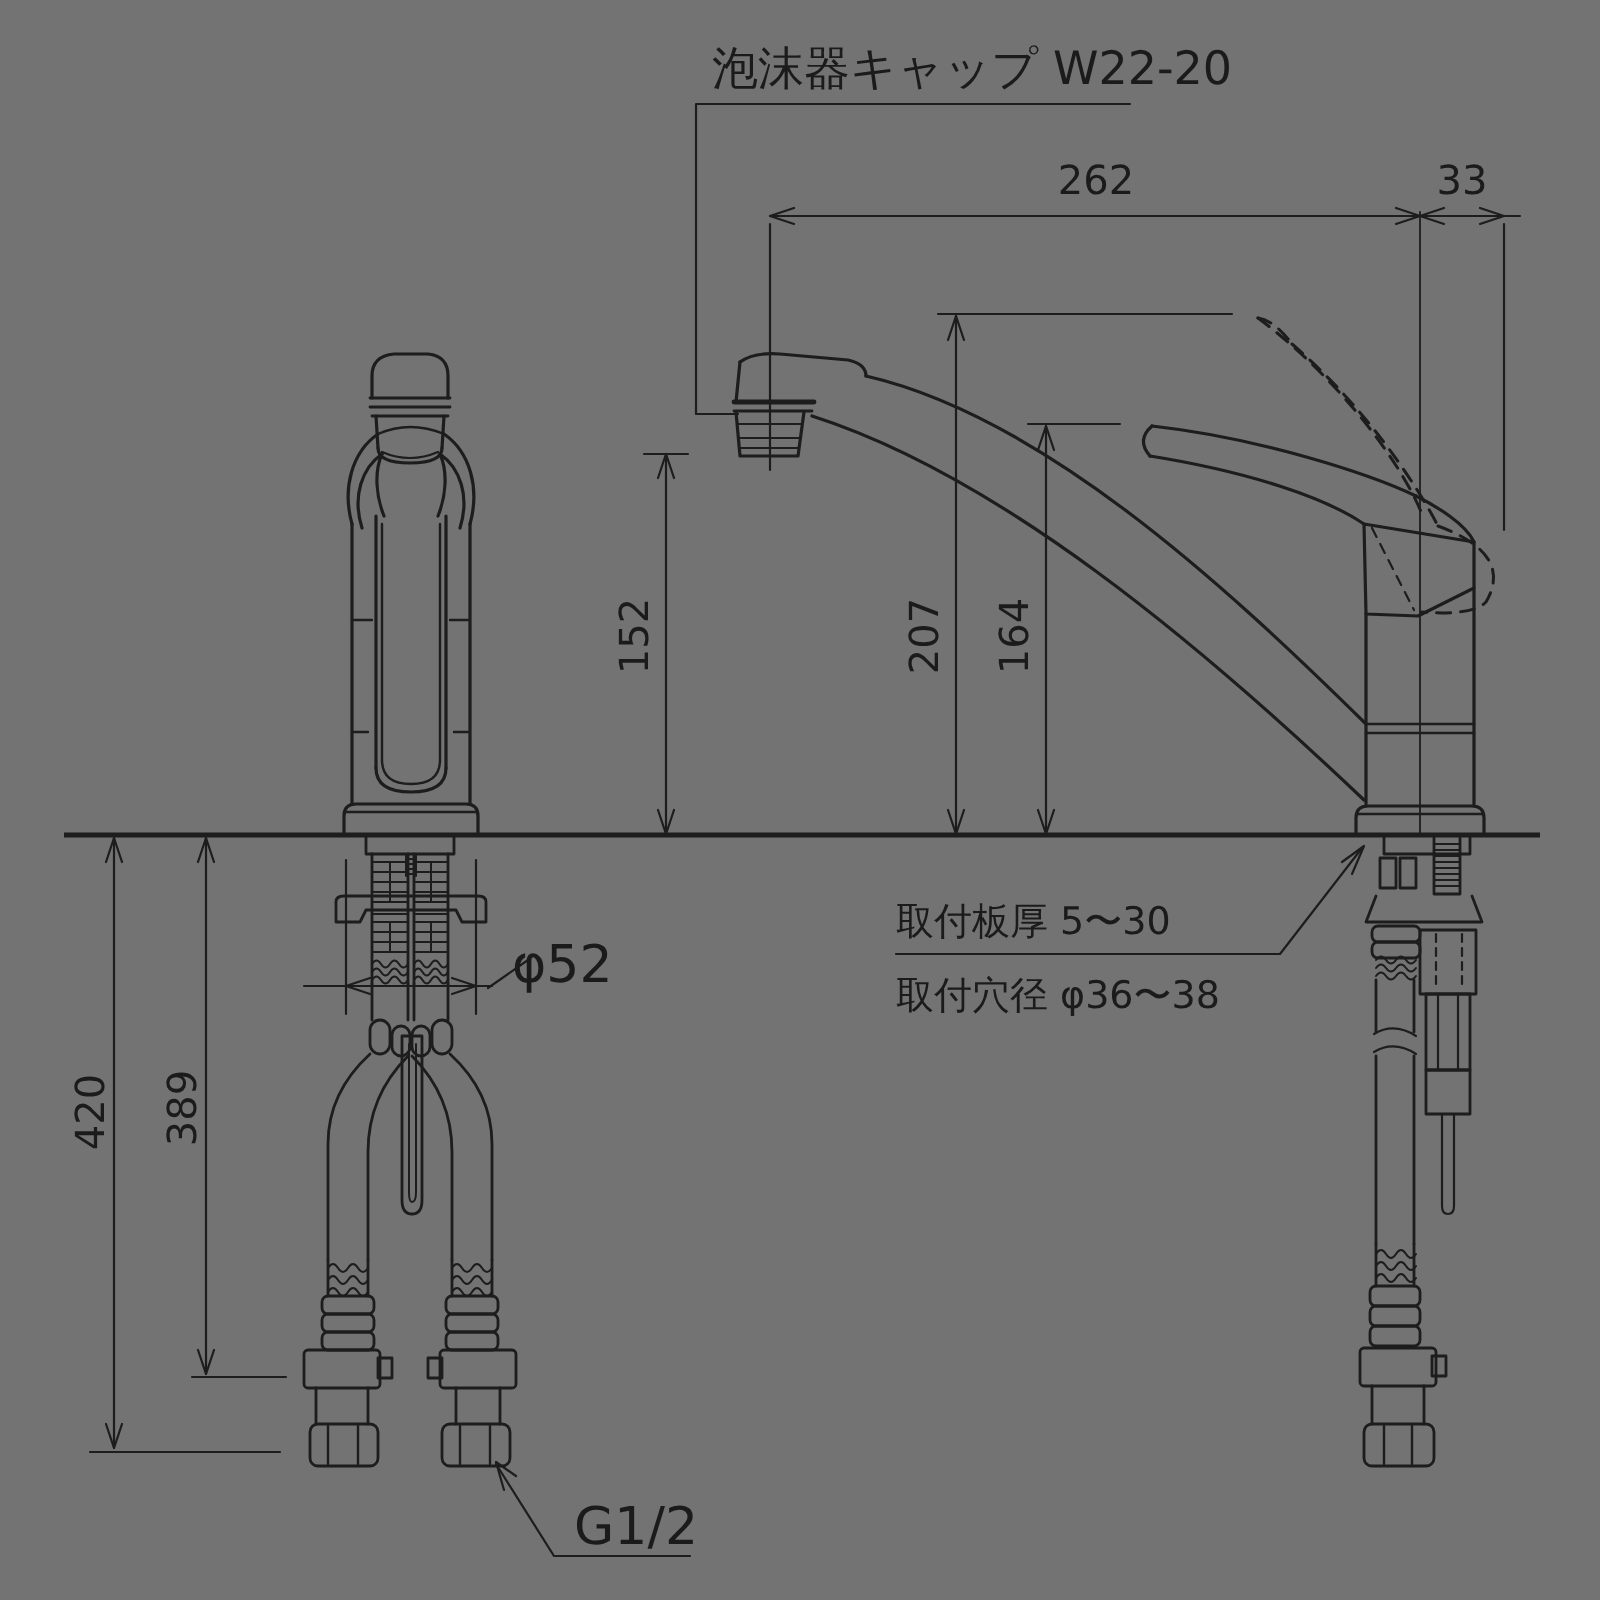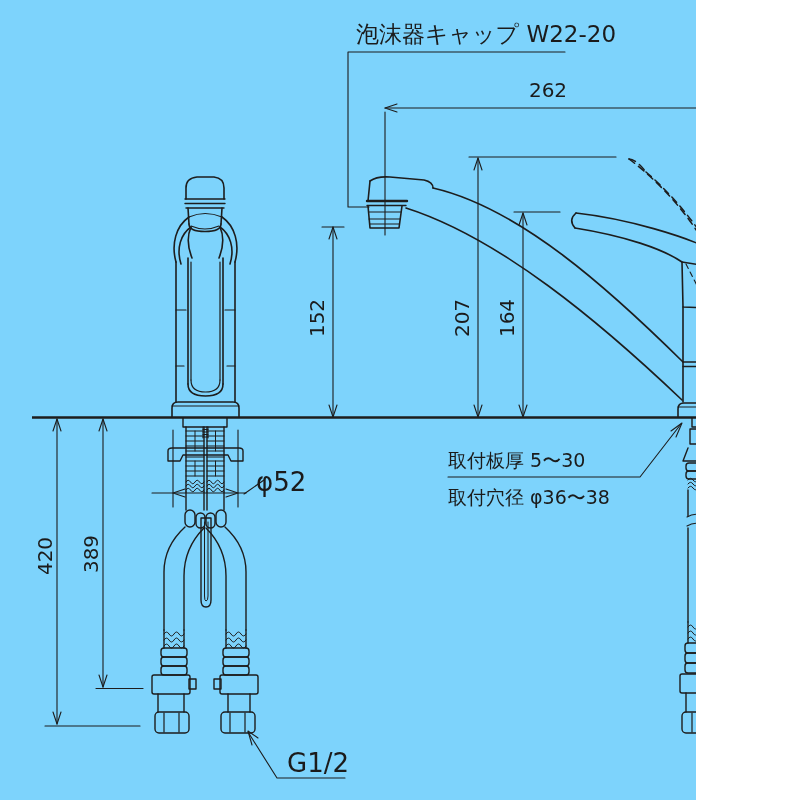--- a/index.html
+++ b/index.html
@@ -1,16 +1,16 @@
 <!DOCTYPE html>
 <html><head>
 <meta charset="utf-8">
 <style>
   html,body{margin:0;padding:0;background:#fff;}
-  #stage{position:relative;width:696px;height:800px;background:#7dd3fc;overflow:hidden;
+  #stage{position:relative;width:800px;height:800px;background:#737373;overflow:hidden;
          font-family:"DejaVu Sans","Liberation Sans",sans-serif;}
   svg{position:absolute;left:0;top:0;}
   svg text{fill:#1b1b1b;}
   .jp{font-size:19px;}
   .num{font-size:20px;}
   .big{font-size:26px;}
   .title{font-size:23px;}
 </style>
 </head>
 <body>

